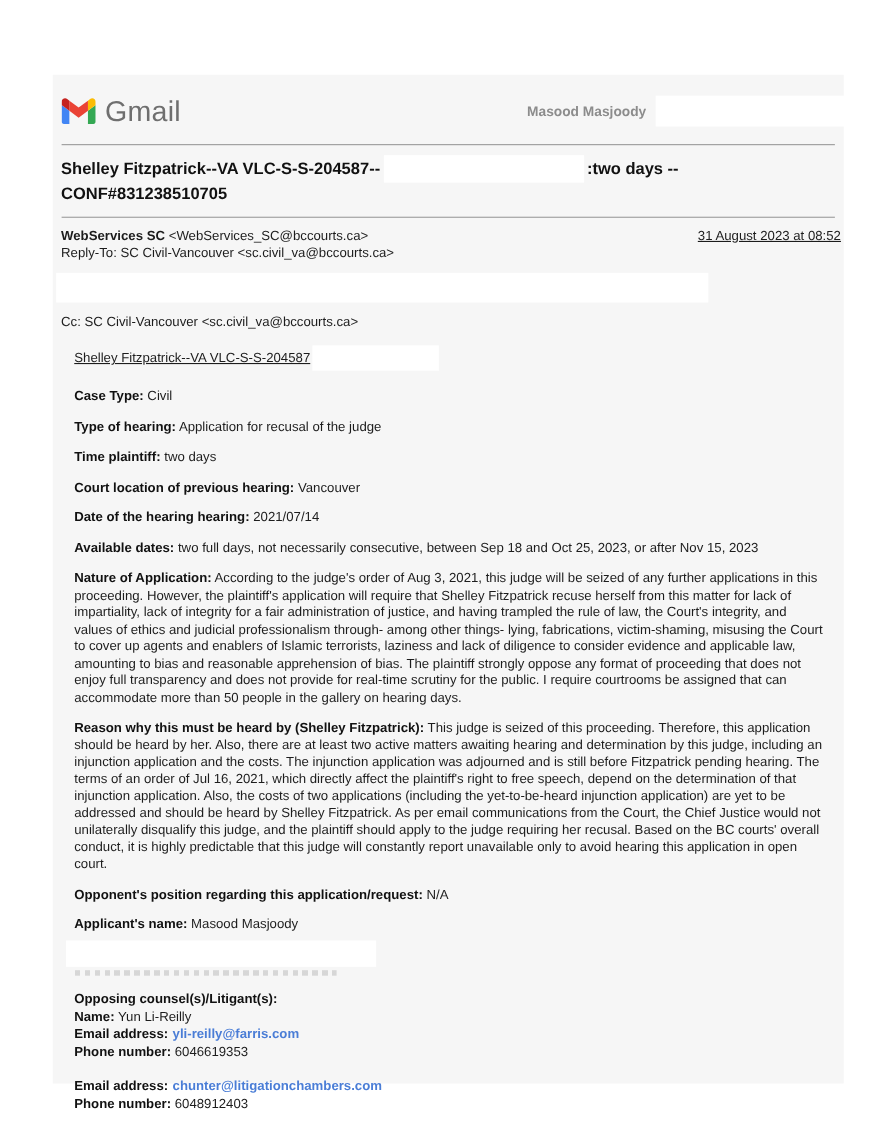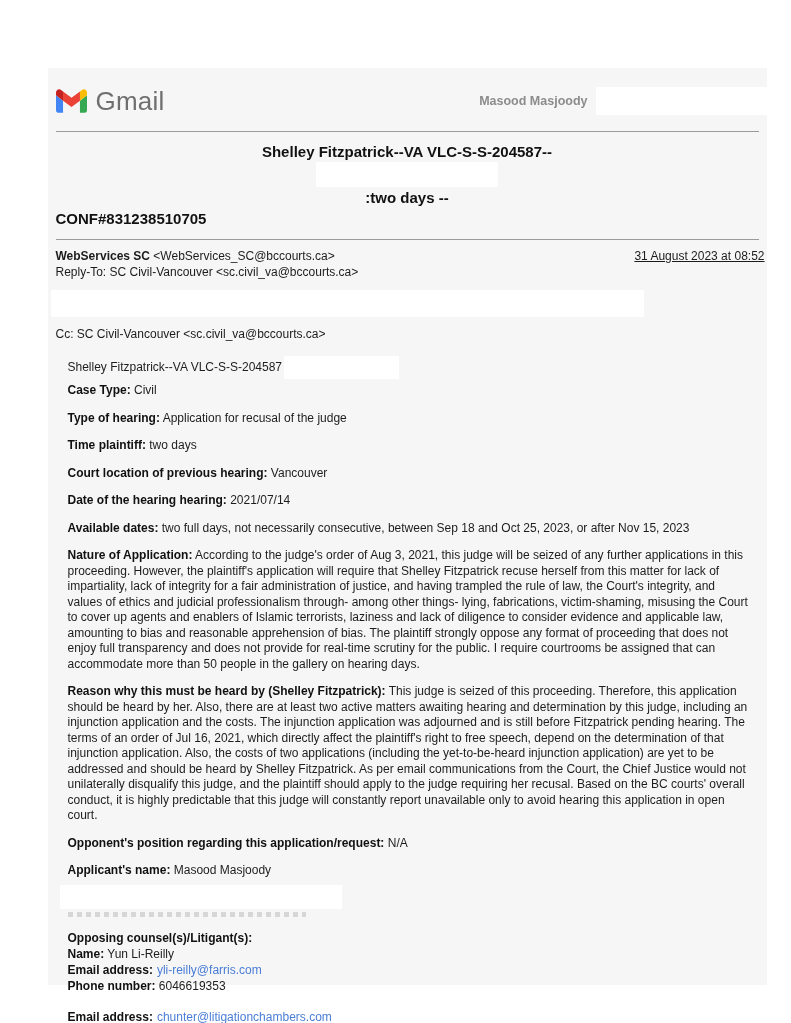--- a/index.html
+++ b/index.html
@@ -15,42 +15,42 @@
   .gmail-wordmark { font-size:26px; color:#6f6f6f; margin-left:9px; letter-spacing:0.2px; }
   .hdr-spacer { flex:1; }
   .hdr-user { font-size:12.5px; font-weight:bold; color:#8c8c8c; white-space:nowrap; }
   .redact { background:#ffffff; }
   .redact-hdr { width:200px; height:28px; margin-left:8px; margin-right:-37px; flex:none; }
 
   hr.rule { border:none; border-top:1px solid #9b9b9b; margin:15px 8px 0 8px; }
 
   
   .subject { padding:9px 8px 10px 8px; font-size:15px; font-weight:bold; color:#111111; line-height:21px; }
-  .subject-line1 { display:flex; align-items:center;flex-direction:column; }
+  .subject-line1 { display:flex; align-items:center; }
   .redact-subj { width:182px; height:25px; margin:0 3px; flex:none; }
 
   
   .meta { display:flex; padding:8px 2px 0 8px; font-size:12px; line-height:16px; color:#1c1c1c; }
   .meta-left { flex:1; }
   .meta-date { white-space:nowrap;text-decoration:underline; }
   .redact-to { width:593px; height:27px; margin:10px 0 0 3px; }
   .cc-line { padding:10px 8px 0 8px; font-size:12px; color:#1c1c1c; }
 
   
   .bodywrap { padding:15px 16px 0 20px; font-size:12px; line-height:15.5px; color:#1d1d1d; }
-  .ref-line { margin-bottom:4px; }
+  .ref-line { margin-bottom:16px;text-decoration:underline; }
   .redact-ref { display:inline-block; width:115px; height:23px; vertical-align:middle; margin-left:2px; }
   .field { margin:0 0 12px 0; }
   .field b, .cline b, .opp-hdr { color:#111111; }
   .redact-app { width:282px; height:24px; margin:2px 0 3px -8px; }
   .faint-strip { width:238px; height:5px; margin:0 0 14px 0;
     background:repeating-linear-gradient(90deg,#cccccc 0 5px, rgba(0,0,0,0) 5px 9px); opacity:.75; }
   .opp-hdr { font-weight:bold; }
   .cline { line-height:16px; }
-  .cline a { color:#4a7dd6; text-decoration:none; margin-left:4px; }
+  .cline a { color:#4a7dd6; text-decoration:none; margin-left:4px;font-weight:bold; }
   .contact-gap { height:15px; }
 </style>
 </head>
 <body>
 
 <div class="page">
   <div class="card">
 
     <div class="hdr-row">
       <div class="gmail-logo">

